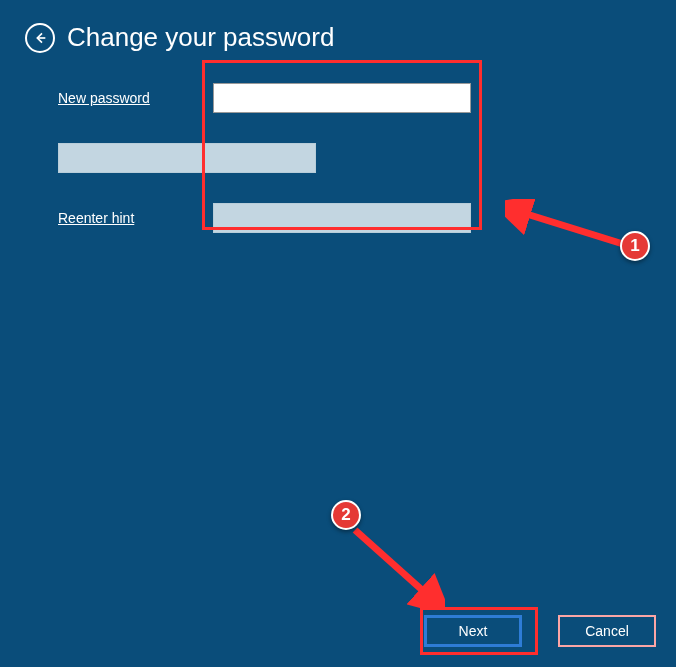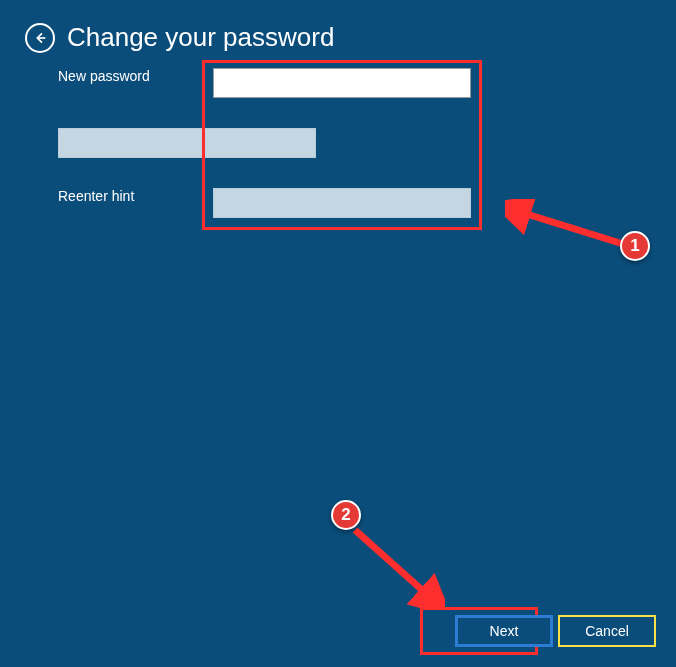--- a/index.html
+++ b/index.html
@@ -40,22 +40,23 @@
       font-size: 26px;
       font-weight: 300;
     }
     .form-area {
       position: absolute;
       left: 58px;
       top: 68px;
     }
     .form-row {
       display: flex;
-      align-items: flex-start;
+      align-items: center;
       height: 60px;
+      text-decoration: underline;
     }
     .form-label {
       width: 155px;
       font-size: 14px;
       color: #fff;
     }
     .form-input {
       width: 258px;
       height: 30px;
       border: 1px solid #b8cdd9;
@@ -75,26 +76,26 @@
       width: 280px;
       height: 170px;
       border: 3px solid #ff2e2e;
       pointer-events: none;
     }
     .buttons {
       position: absolute;
       bottom: 20px;
       right: 20px;
       display: flex;
-      gap: 5px;
+      gap: 36px;
     }
     .btn {
       width: 98px;
       height: 32px;
-      border: 2px solid #fde047;
+      border: 2px solid #fca5a5;
       background: transparent;
       color: #fff;
       font-size: 14px;
       font-family: inherit;
       cursor: pointer;
       display: flex;
       align-items: center;
       justify-content: center;
     }
     .btn.primary {

